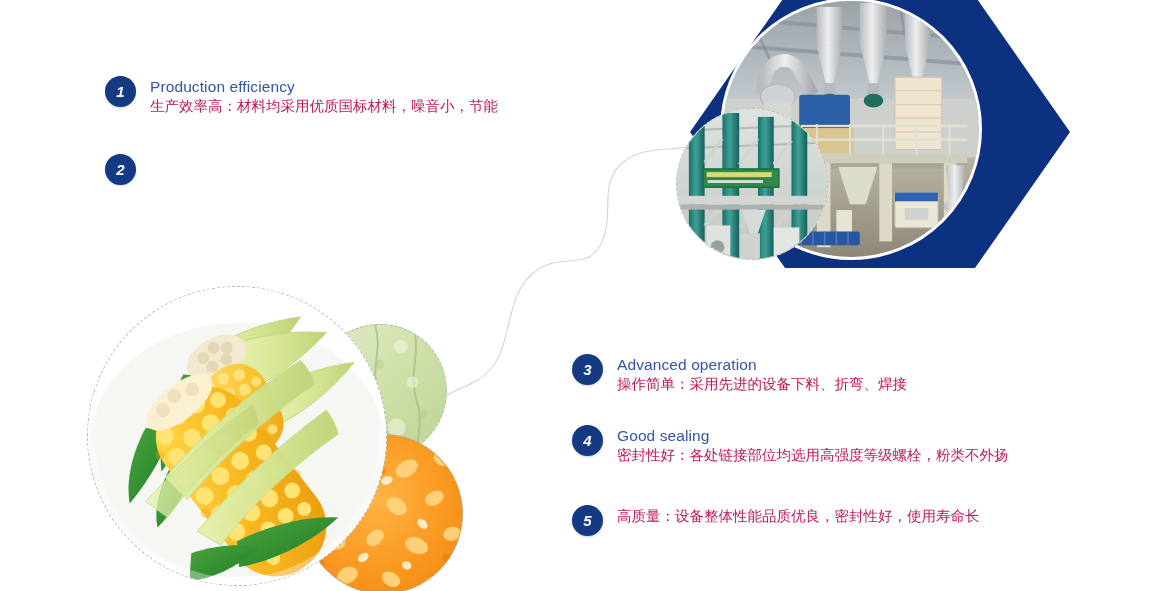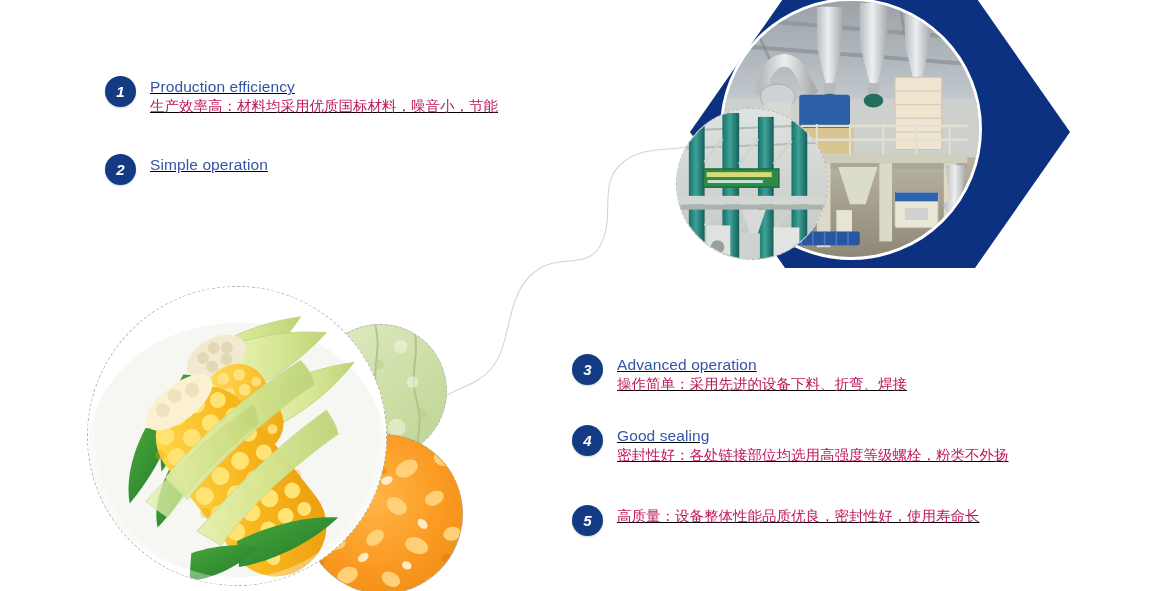--- a/index.html
+++ b/index.html
@@ -34,21 +34,21 @@
     color: #ffffff;
     font-style: italic;
     font-weight: bold;
     font-size: 15px;
     line-height: 31px;
     text-align: center;
     letter-spacing: 0px;
     box-shadow: 0 1px 2px rgba(0,0,0,.18);
     user-select: none;
   }
-  .ftext { padding-top: 1px; text-decoration: underline; }
+  .ftext { padding-top: 1px; }
   .ftitle {
     color: #3454a8;
     font-size: 15.5px;
     line-height: 19px;
     font-weight: normal;
     letter-spacing: .1px;
     white-space: nowrap;
   }
   .fdesc {
     color: #be185d;
@@ -535,21 +535,20 @@
     <div class="badge">1</div>
     <div class="ftext">
       <div class="ftitle">Production efficiency</div>
       <div class="fdesc">生产效率高：材料均采用优质国标材料，噪音小，节能</div>
     </div>
   </div>
 
   <div class="feature" style="left:105px; top:154px;">
     <div class="badge">2</div>
     <div class="ftext">
-      <div class="ftitle">Simple operation</div>
     </div>
   </div>
 
   <div class="feature" style="left:572px; top:354px;">
     <div class="badge">3</div>
     <div class="ftext">
       <div class="ftitle">Advanced operation</div>
       <div class="fdesc">操作简单：采用先进的设备下料、折弯、焊接</div>
     </div>
   </div>

